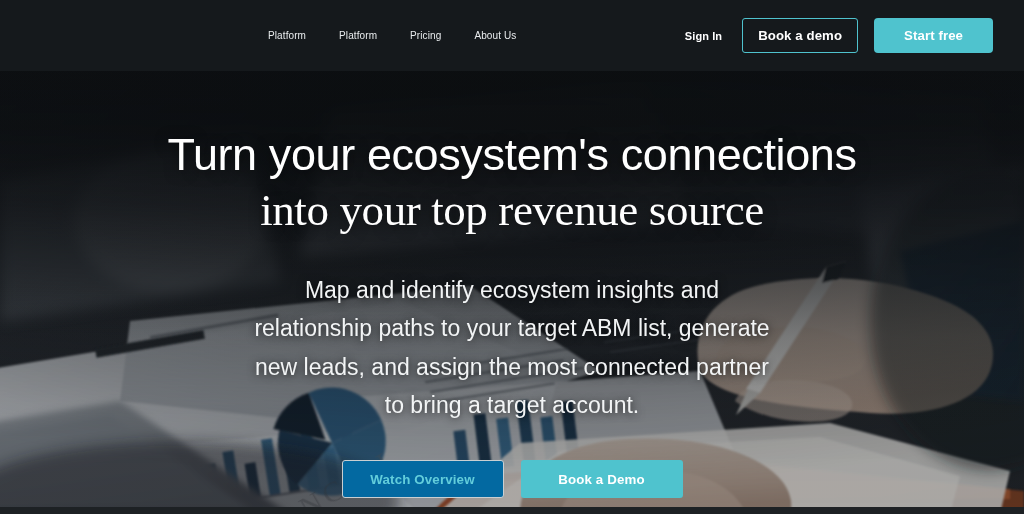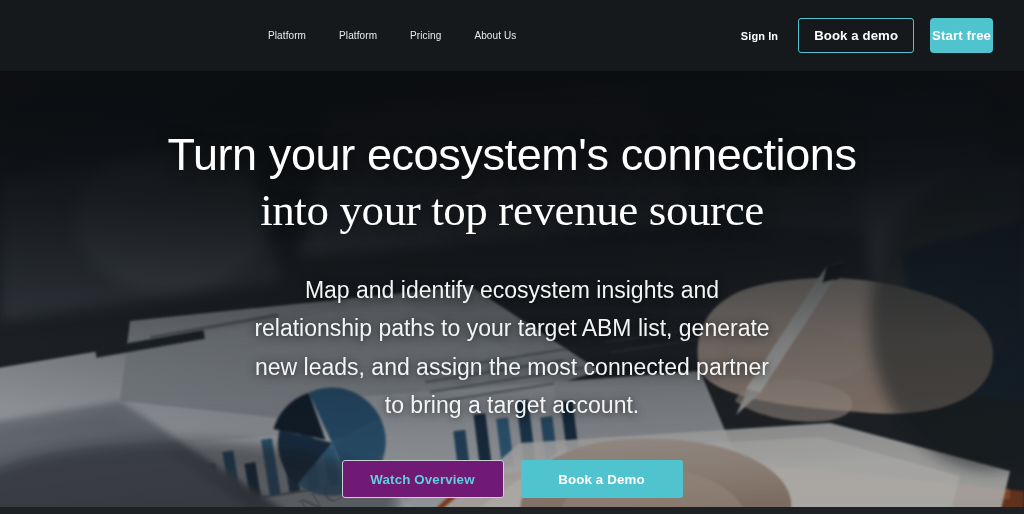--- a/index.html
+++ b/index.html
@@ -52,21 +52,21 @@
   }
   .btn-outline{
     border:1px solid #4fc3ce; background:transparent; color:#ffffff;
     font-size:13.2px; font-weight:700; letter-spacing:.1px;
     padding:0 15px; height:35px; line-height:33px; border-radius:3px;
     white-space:nowrap; cursor:pointer; font-family:inherit;
   }
   .btn-teal-head{
     border:none; background:#4fc3ce; color:#ffffff;
     font-size:13.2px; font-weight:700; letter-spacing:.1px;
-    padding:0 2px; height:35px; line-height:35px; border-radius:4px;
+    padding:0 30px; height:35px; line-height:35px; border-radius:4px;
     white-space:nowrap; cursor:pointer; font-family:inherit;text-align:center;
   }
 
   
   .hero{
     position:absolute; top:71px; left:0; width:1024px; height:443px;
     overflow:hidden; background:#2b2f33;
   }
   .hero-photo{ position:absolute; inset:0; }
   .hero-scrim{
@@ -101,21 +101,21 @@
   .subhead{
     margin-top:32px; width:520px; text-align:center;
     color:#f2f4f5; font-size:23px; font-weight:400; line-height:1.68;
     text-shadow:0 1px 9px rgba(0,0,0,.75);
   }
   .cta-row{
     margin-top:35px; display:flex; gap:17px; align-items:center;
   }
   .btn-watch{
     width:162px; height:38px; border-radius:3px;
-    background:#701a75; border:1px solid #c9cfd2;
+    background:#0369a1; border:1px solid #c9cfd2;
     color:#62cddb; font-size:13.3px; font-weight:700; letter-spacing:.15px;
     cursor:pointer; font-family:inherit;
   }
   .btn-demo{
     width:162px; height:38px; border-radius:3px;
     background:#4fc3ce; border:none;
     color:#ffffff; font-size:13.3px; font-weight:700; letter-spacing:.15px;
     cursor:pointer; font-family:inherit;
   }
   .footer-strip{

